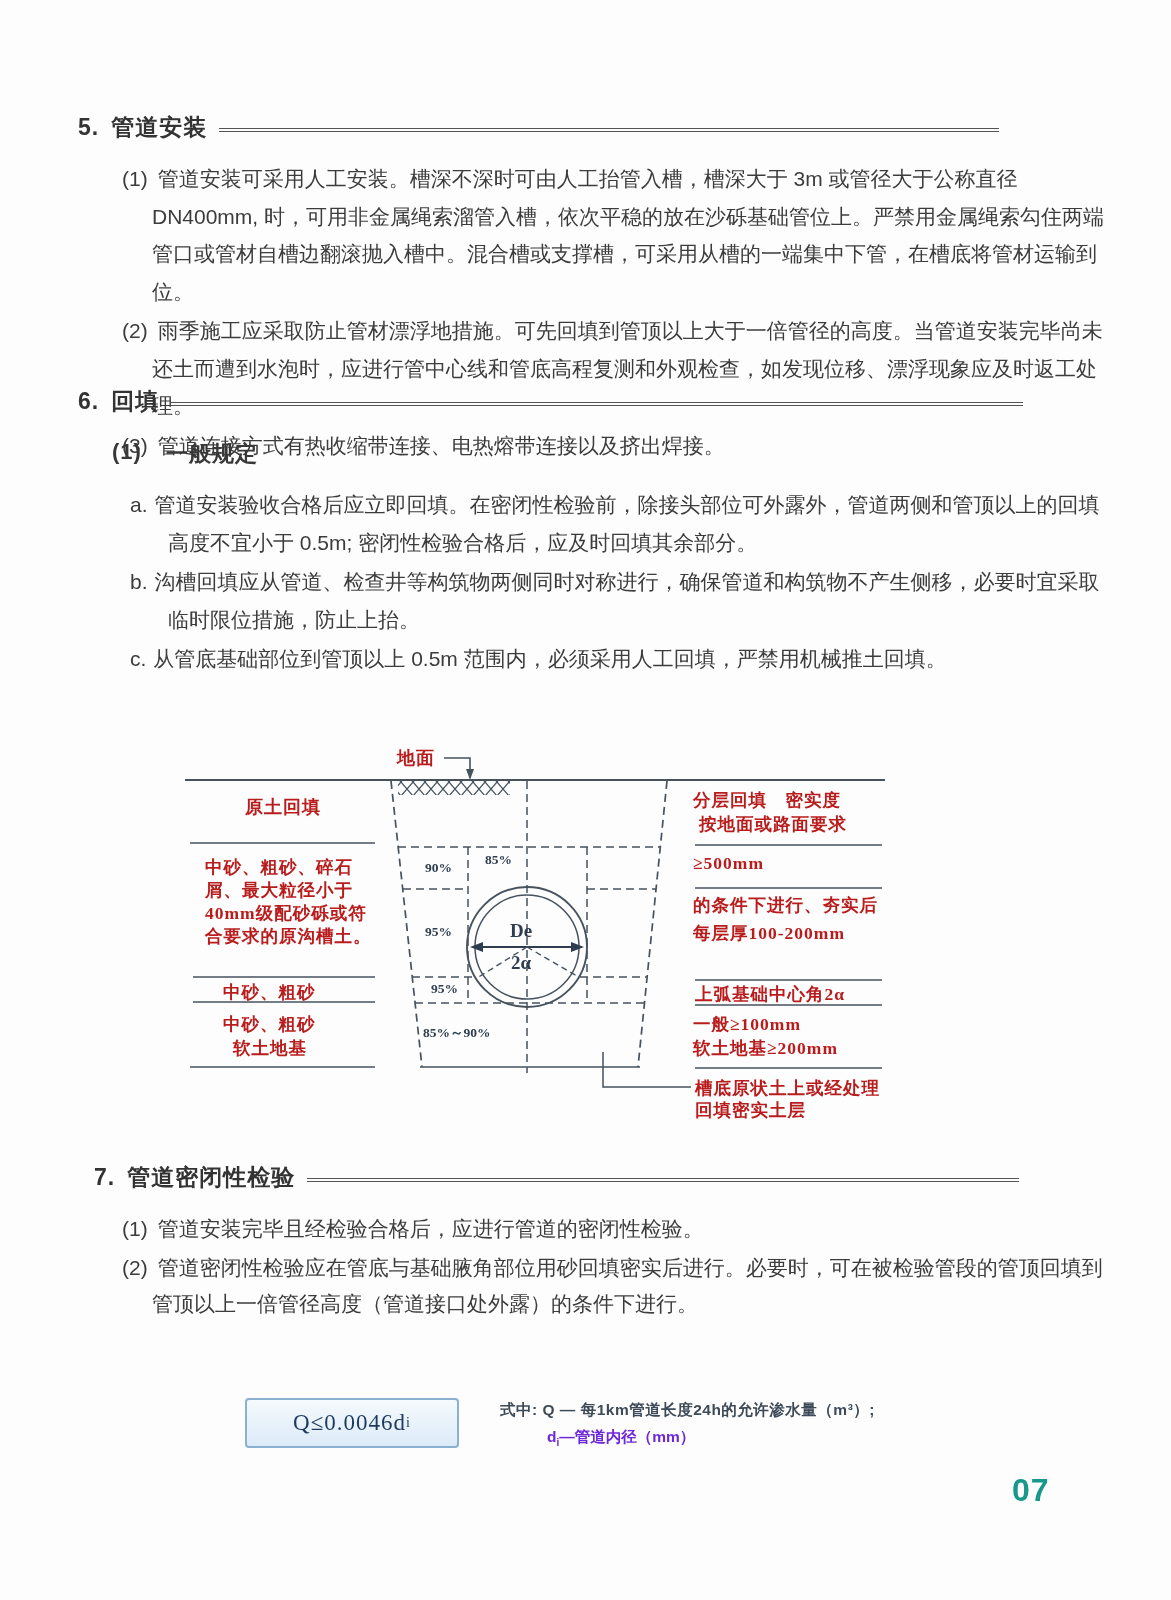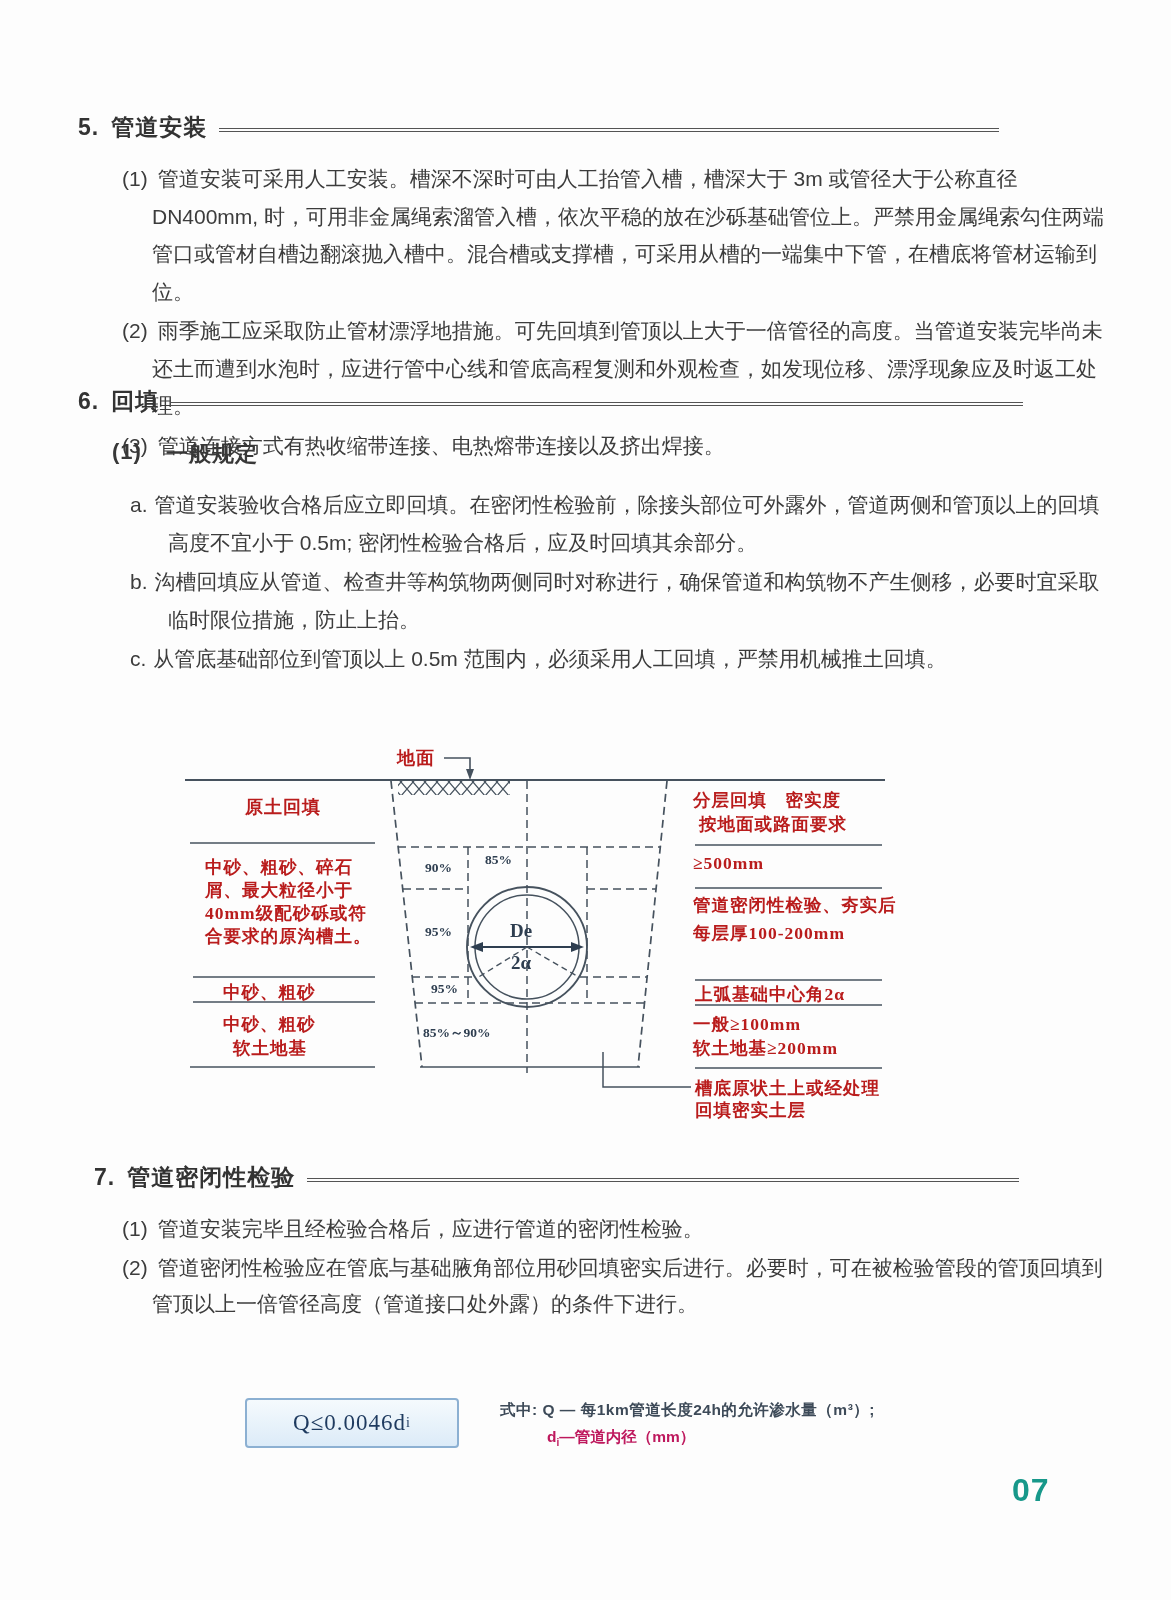--- a/index.html
+++ b/index.html
@@ -31,21 +31,21 @@
   #formula-row{position:absolute; left:0; top:1398px; width:1171px;}
   #formula-box{
     position:absolute; left:245px; top:0; width:210px; height:46px;
     border:2px solid #8cb0d2; border-radius:4px;
     background:linear-gradient(180deg,#f5fafd 0%,#dcebf8 100%);
     display:flex; align-items:center; justify-content:center;
     font-family:"Liberation Serif", serif; font-size:23px; color:#1e3a5f; letter-spacing:1px;
   }
   #formula-box sub{font-size:14px;}
   .where{position:absolute; left:500px; top:2px; font-size:15.5px; font-weight:600; color:#3d4a58; letter-spacing:0.5px;}
-  .where-line2{position:absolute; left:547px; top:29px; font-size:15.5px; font-weight:600; color:#be185d;}
+  .where-line2{position:absolute; left:547px; top:29px; font-size:15.5px; font-weight:600; color:#6d28d9;}
   .where sub,.where-line2 sub{font-size:10px;}
   
   #page-num{position:absolute; left:1012px; top:1472px; font-size:32px; font-weight:700; color:#17988a; letter-spacing:1px;}
 </style>
 </head>
 <body>
 
 <div id="page">
 
   <div class="sec" style="top:112px;">
@@ -148,21 +148,21 @@
     <div class="dlabel" style="left:20px; top:138px;">屑、最大粒径小于</div>
     <div class="dlabel" style="left:20px; top:161px;">40mm级配砂砾或符</div>
     <div class="dlabel" style="left:20px; top:184px;">合要求的原沟槽土。</div>
     <div class="dlabel" style="left:38px; top:240px;">中砂、粗砂</div>
     <div class="dlabel" style="left:38px; top:272px;">中砂、粗砂</div>
     <div class="dlabel" style="left:48px; top:296px;">软土地基</div>
 
     <div class="dlabel" style="left:508px; top:48px;">分层回填　密实度</div>
     <div class="dlabel" style="left:514px; top:72px;">按地面或路面要求</div>
     <div class="dlabel" style="left:508px; top:113px;">≥500mm</div>
-    <div class="dlabel" style="left:508px; top:153px;">管道密闭性检验、夯实后</div>
+    <div class="dlabel" style="left:508px; top:153px;">的条件下进行、夯实后</div>
     <div class="dlabel" style="left:508px; top:181px;text-align:center;">每层厚100-200mm</div>
     <div class="dlabel" style="left:510px; top:242px;">上弧基础中心角2α</div>
     <div class="dlabel" style="left:508px; top:272px;">一般≥100mm</div>
     <div class="dlabel" style="left:508px; top:296px;">软土地基≥200mm</div>
     <div class="dlabel" style="left:510px; top:336px;">槽底原状土上或经处理</div>
     <div class="dlabel" style="left:510px; top:358px;">回填密实土层</div>
 
     <div class="pct" style="left:240px; top:120px;">90%</div>
     <div class="pct" style="left:300px; top:112px;">85%</div>
     <div class="pct" style="left:240px; top:184px;">95%</div>

